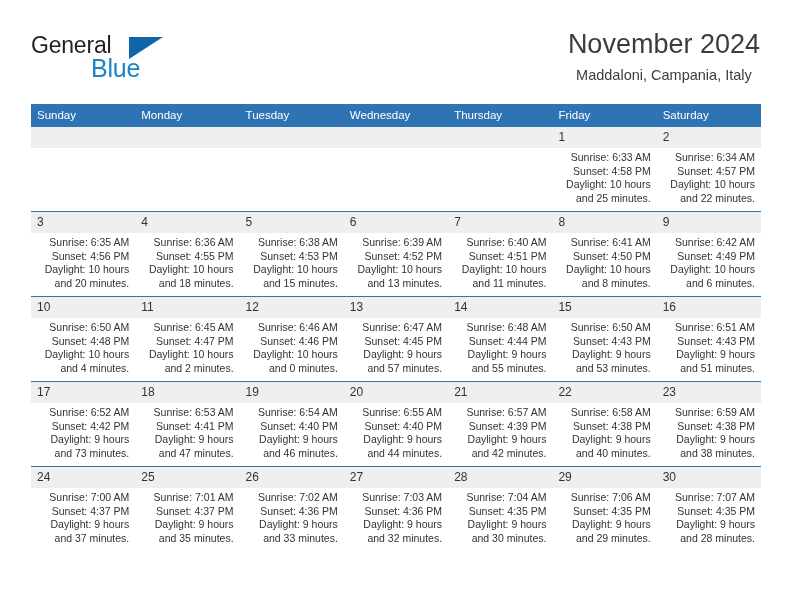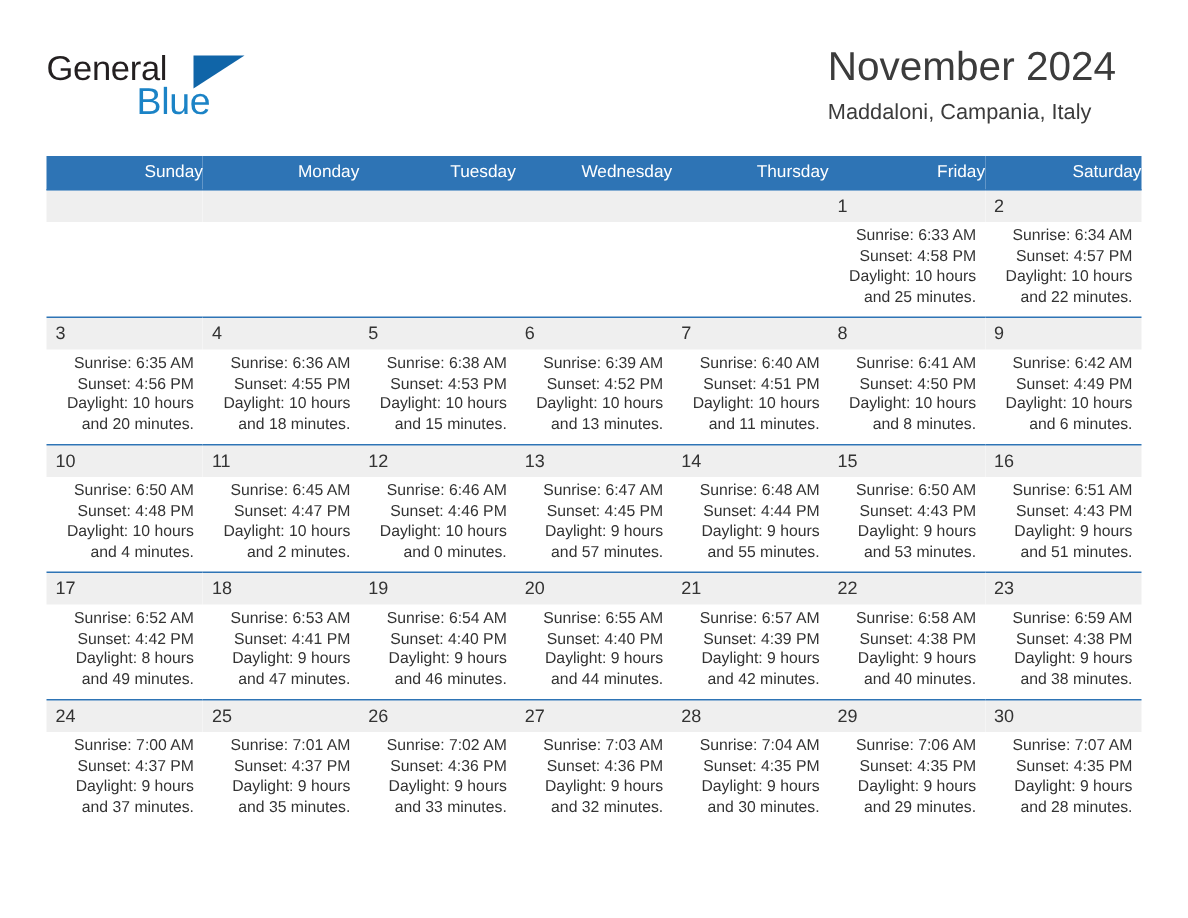--- a/index.html
+++ b/index.html
@@ -59,23 +59,23 @@
     left: 98px;
     top: 5px;
     width: 0;
     height: 0;
     border-left: 34px solid #1065a8;
     border-bottom: 22px solid transparent;
   }
 
   .title-block {
     position: absolute;
-    right: 16px;
+    right: 0;
     top: 0;
-    text-align: left;
+    text-align: center;
   }
   .month-title {
     font-size: 27px;
     color: #3c3c3c;
     font-weight: normal;
     line-height: 32px;
     white-space: nowrap;
   }
   .location {
     font-size: 14.5px;
@@ -92,21 +92,21 @@
     top: 104px;
     width: 730px;
     border-collapse: collapse;
     table-layout: fixed;
   }
   .calendar th {
     background: #2e74b5;
     color: #ffffff;
     font-size: 11.5px;
     font-weight: normal;
-    text-align: right;
+    text-align: left;
     padding: 5px 0 5px 6px;
     height: 11px;
     border: none;
   }
   .calendar td {
     vertical-align: top;
     padding: 0;
     border: none;
     border-top: 1px solid #2e74b5;
     background: #ffffff;
@@ -322,21 +322,21 @@
               <div class="daylight">Daylight: 9 hours and 51 minutes.</div>
             </div>
           </td>
         </tr>
         <tr class="week-row">
           <td>
             <div class="daynum">17</div>
             <div class="details">
               <div>Sunrise: 6:52 AM</div>
               <div>Sunset: 4:42 PM</div>
-              <div class="daylight">Daylight: 8 hours and 49 minutes.</div>
+              <div class="daylight">Daylight: 9 hours and 73 minutes.</div>
             </div>
           </td>
           <td>
             <div class="daynum">18</div>
             <div class="details">
               <div>Sunrise: 6:53 AM</div>
               <div>Sunset: 4:41 PM</div>
               <div class="daylight">Daylight: 9 hours and 47 minutes.</div>
             </div>
           </td>

